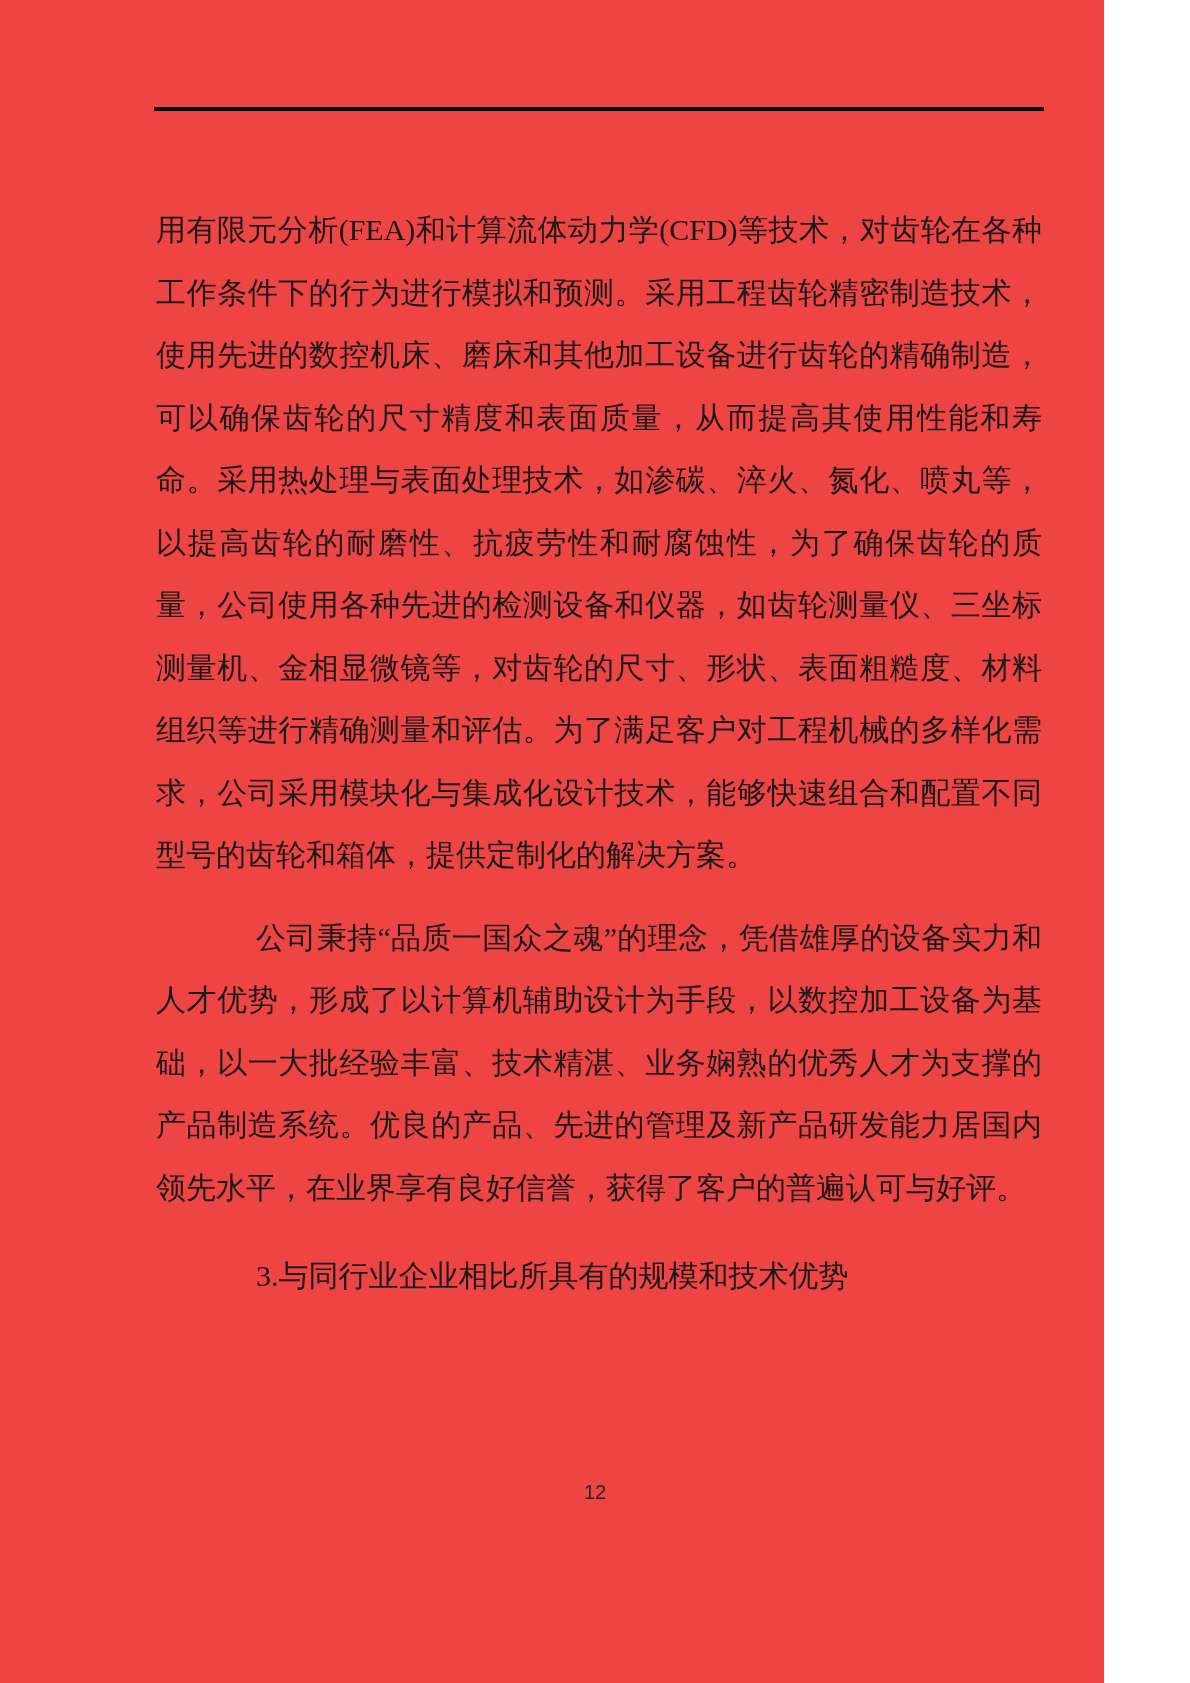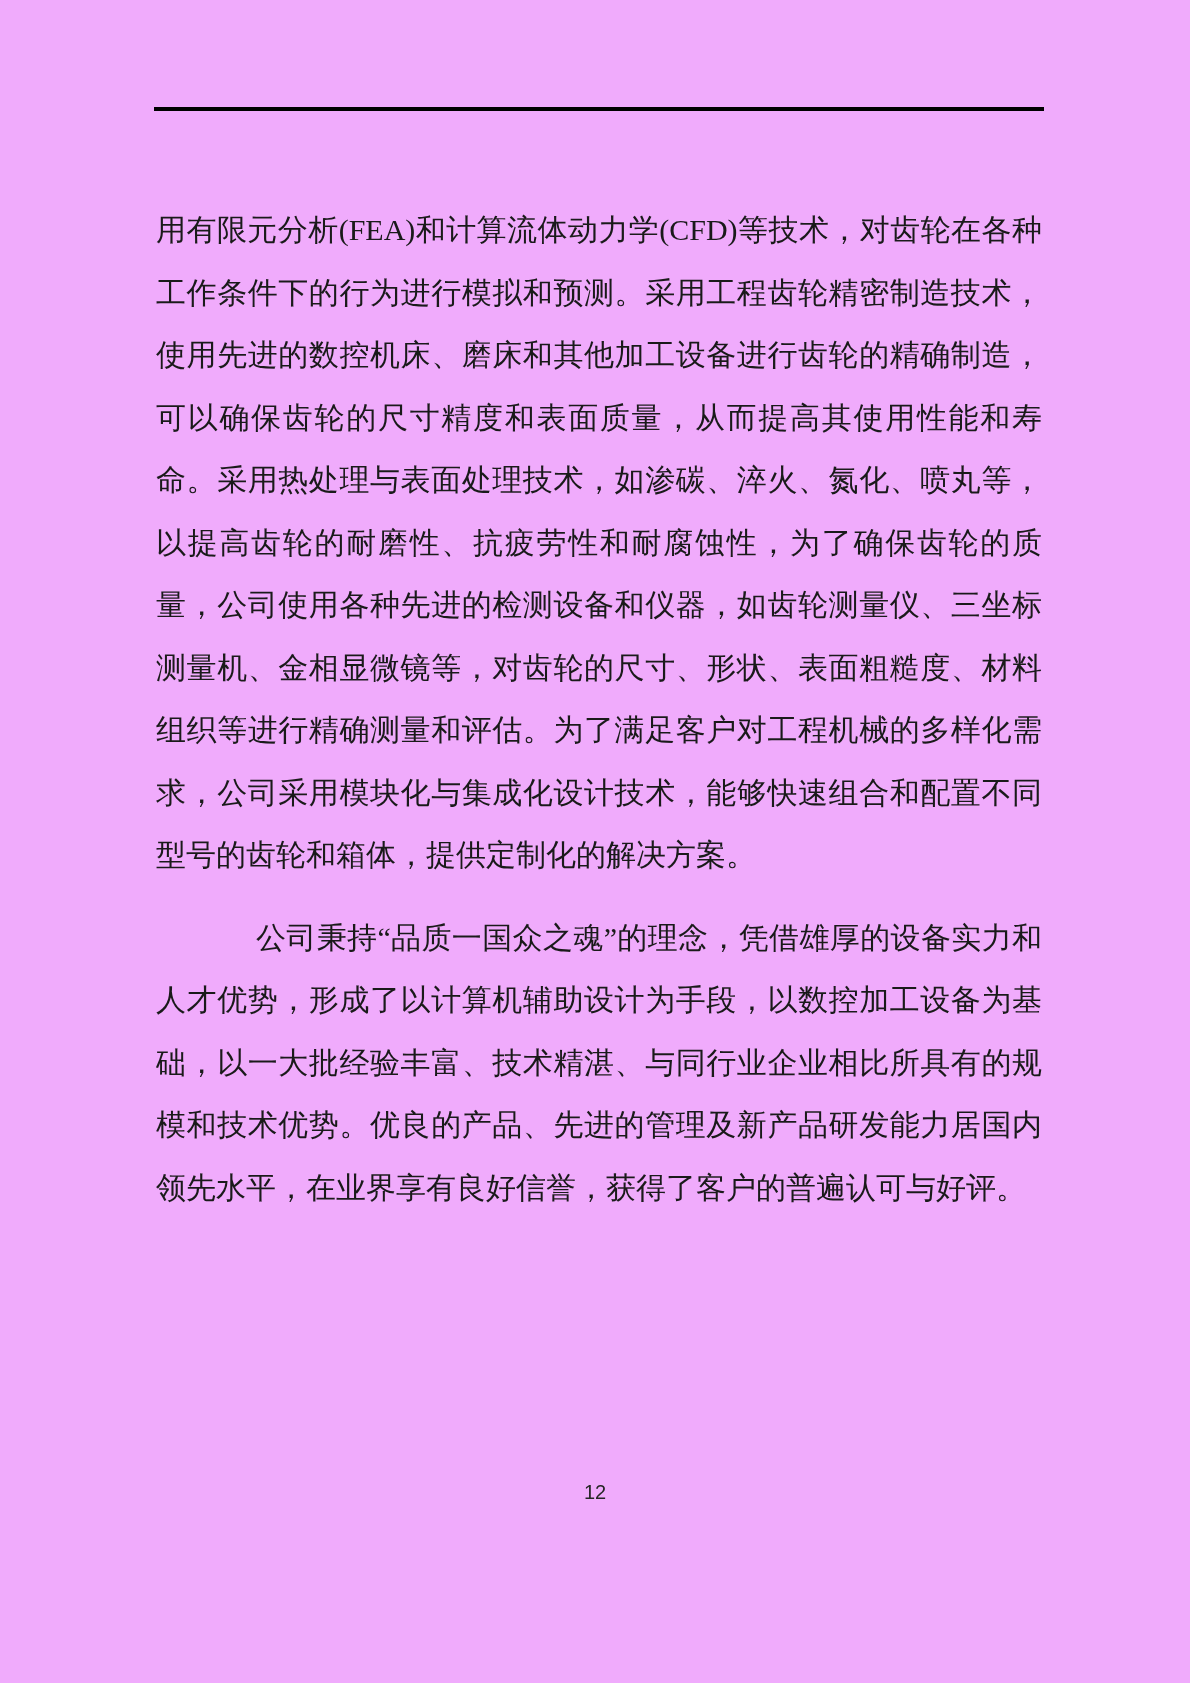--- a/index.html
+++ b/index.html
@@ -2,23 +2,23 @@
 <html><head>
 <meta charset="utf-8">
 <style>
   html, body {
     margin: 0;
     padding: 0;
     background: #ffffff;
   }
   .page {
     position: relative;
-    width: 1190px;
+    width: 1104px;
     height: 1683px;
-    background: #f0abfc;
+    background: #ef4444;
     overflow: hidden;
   }
   .header-rule {
     position: absolute;
     left: 154px;
     top: 107px;
     width: 890px;
     height: 4px;
     background: #000000;
   }
@@ -67,20 +67,21 @@
 </head>
 <body>
 
 <div class="page">
 
   <div class="header-rule"></div>
 
   <div class="body-text">
     <p>用有限元分析(FEA)和计算流体动力学(CFD)等技术，对齿轮在各种工作条件下的行为进行模拟和预测。采用工程齿轮精密制造技术，使用先进的数控机床、磨床和其他加工设备进行齿轮的精确制造，可以确保齿轮的尺寸精度和表面质量，从而提高其使用性能和寿命。采用热处理与表面处理技术，如渗碳、淬火、氮化、喷丸等，以提高齿轮的耐磨性、抗疲劳性和耐腐蚀性，为了确保齿轮的质量，公司使用各种先进的检测设备和仪器，如齿轮测量仪、三坐标测量机、金相显微镜等，对齿轮的尺寸、形状、表面粗糙度、材料组织等进行精确测量和评估。为了满足客户对工程机械的多样化需求，公司采用模块化与集成化设计技术，能够快速组合和配置不同型号的齿轮和箱体，提供定制化的解决方案。</p>
 
-    <p class="indent para-2">公司秉持“品质一国众之魂”的理念，凭借雄厚的设备实力和人才优势，形成了以计算机辅助设计为手段，以数控加工设备为基础，以一大批经验丰富、技术精湛、与同行业企业相比所具有的规模和技术优势。优良的产品、先进的管理及新产品研发能力居国内领先水平，在业界享有良好信誉，获得了客户的普遍认可与好评。</p>
+    <p class="indent para-2">公司秉持“品质一国众之魂”的理念，凭借雄厚的设备实力和人才优势，形成了以计算机辅助设计为手段，以数控加工设备为基础，以一大批经验丰富、技术精湛、业务娴熟的优秀人才为支撑的产品制造系统。优良的产品、先进的管理及新产品研发能力居国内领先水平，在业界享有良好信誉，获得了客户的普遍认可与好评。</p>
 
+    <p class="indent section-heading">3.与同行业企业相比所具有的规模和技术优势</p>
 
   </div>
 
   <div class="page-number">12</div>
 
 </div>
 
 </body></html>

